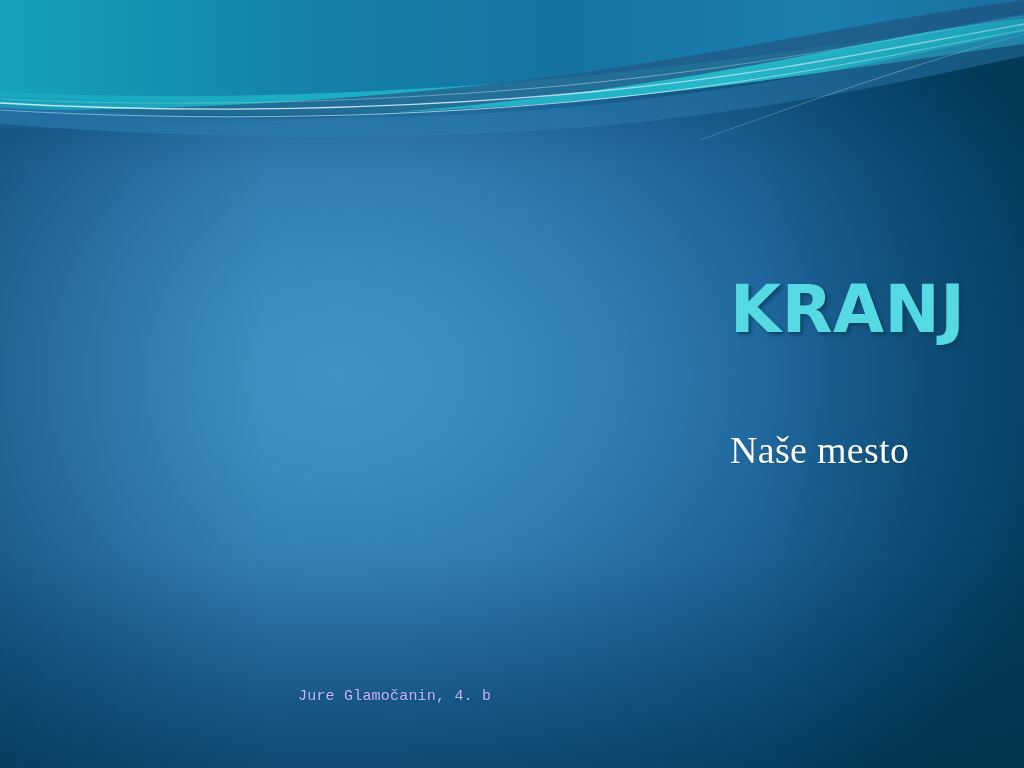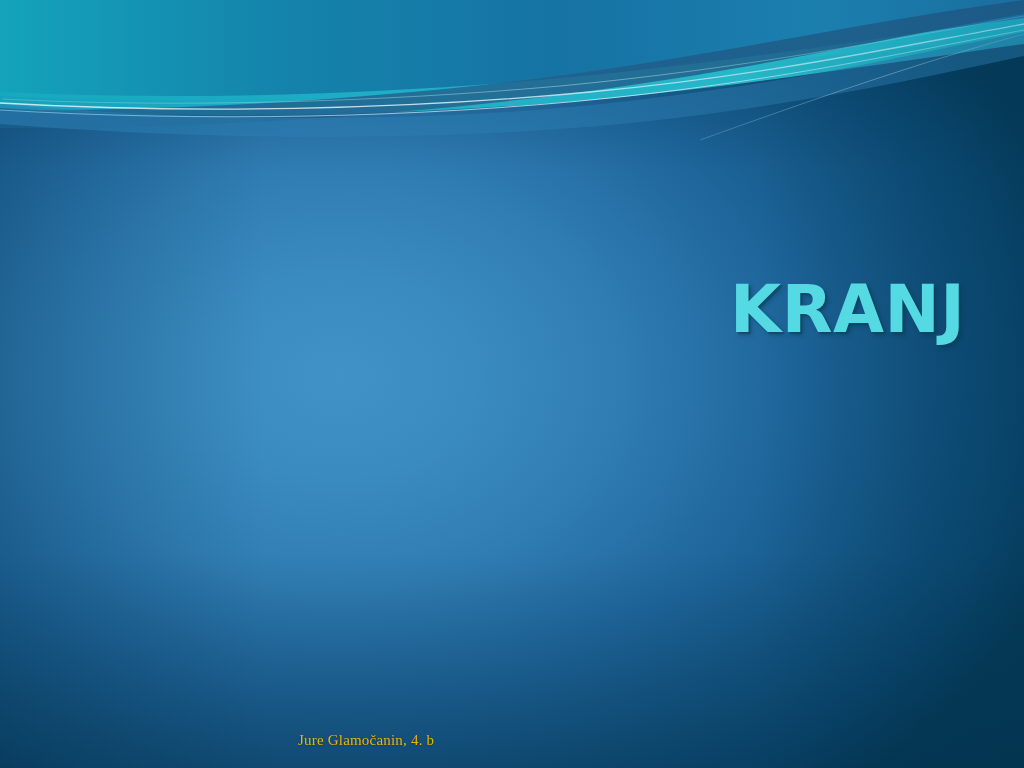--- a/index.html
+++ b/index.html
@@ -83,24 +83,24 @@
     color: #ffffff;
     letter-spacing: 0.3px;
     white-space: nowrap;
     text-shadow: 0 1px 2px rgba(4,40,62,0.30);
   }
 
   
   .footer-credit {
     position: absolute;
     left: 298px;
-    top: 732px;
-    font-family: Liberation Serif, serif;
+    top: 688px;
+    font-family: Liberation Mono, monospace;
     font-size: 15px;
-    color: #eab308;
+    color: #c4b5fd;
     letter-spacing: 0.2px;
     white-space: nowrap;
     text-shadow: 0 1px 2px rgba(4,40,62,0.35);
   }
 </style>
 </head>
 <body>
 
 <div class="slide">
 
@@ -156,17 +156,18 @@
              L1024,56 C920,78 800,106 620,124 C430,142 200,140 0,124 Z" fill="url(#gBlueLower)" opacity="0.55"></path>
 
     <path d="M0,103 C190,114 400,110 590,92 C770,75 900,46 1024,24" fill="none" stroke="url(#gHair)" stroke-width="1.3"></path>
     <path d="M0,110 C200,122 420,118 610,98 C790,79 915,50 1024,30" fill="none" stroke="url(#gHair2)" stroke-width="1"></path>
     <path d="M2,99 C180,108 380,102 560,86 C740,69 890,40 1024,16" fill="none" stroke="url(#gHair2)" stroke-width="0.8" opacity="0.7"></path>
     <path d="M700,140 C800,104 920,62 1024,34" fill="none" stroke="url(#gHair2)" stroke-width="0.8" opacity="0.55"></path>
   </svg>
 
   <div class="text-block">
     <h1 class="slide-title">KRANJ</h1>
+    <p class="slide-subtitle">Naše mesto</p>
   </div>
 
   <div class="footer-credit">Jure Glamočanin, 4. b</div>
 
 </div>
 
 </body></html>

